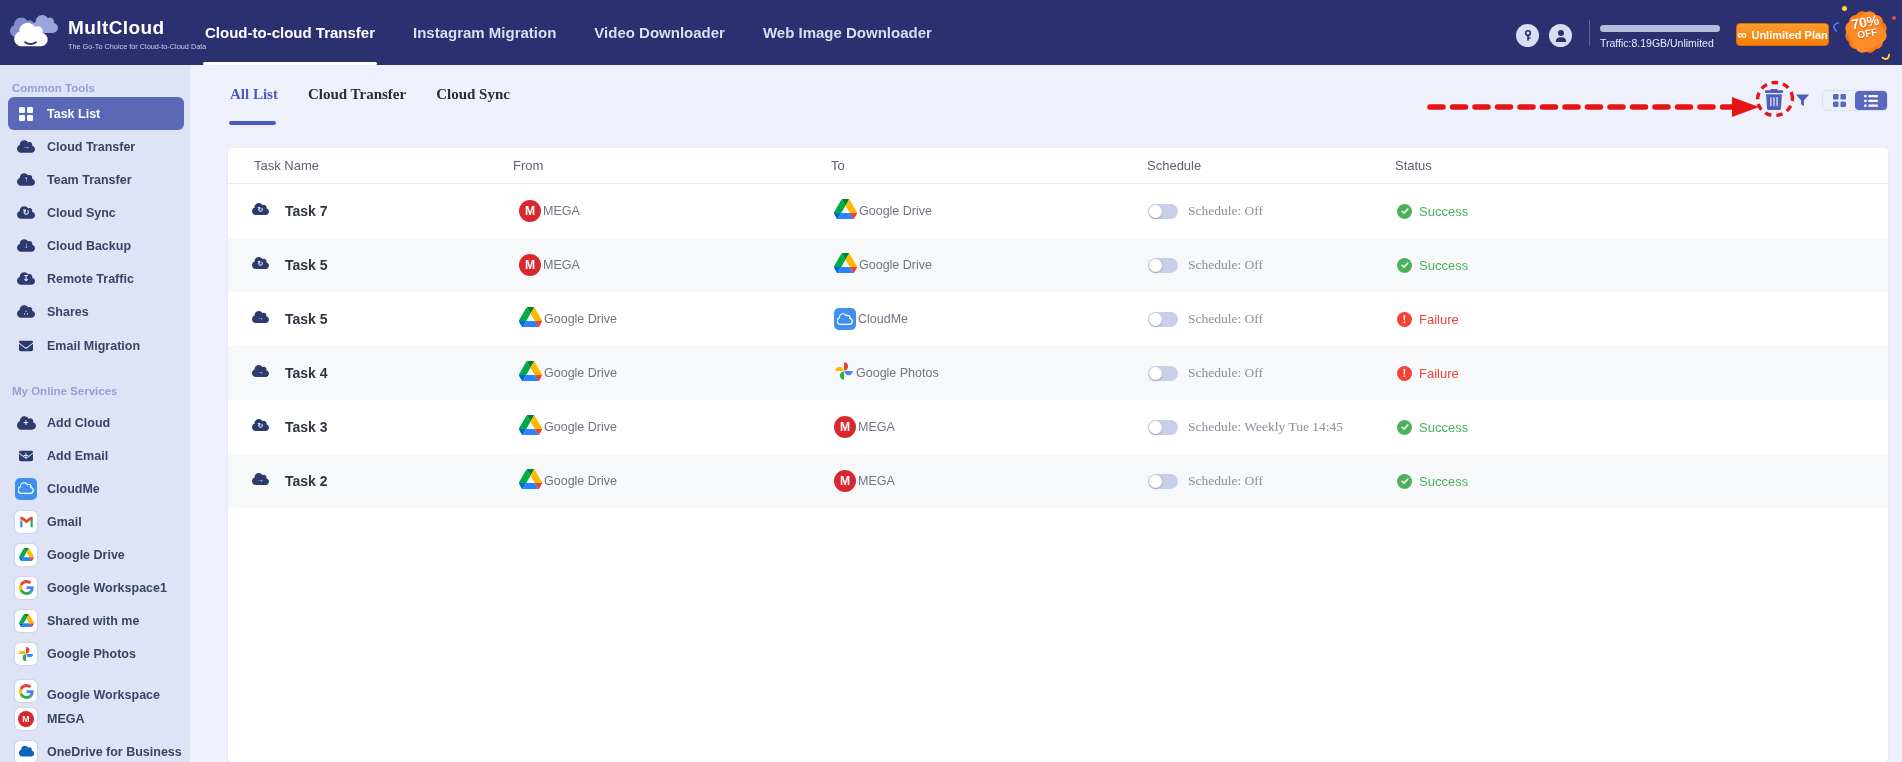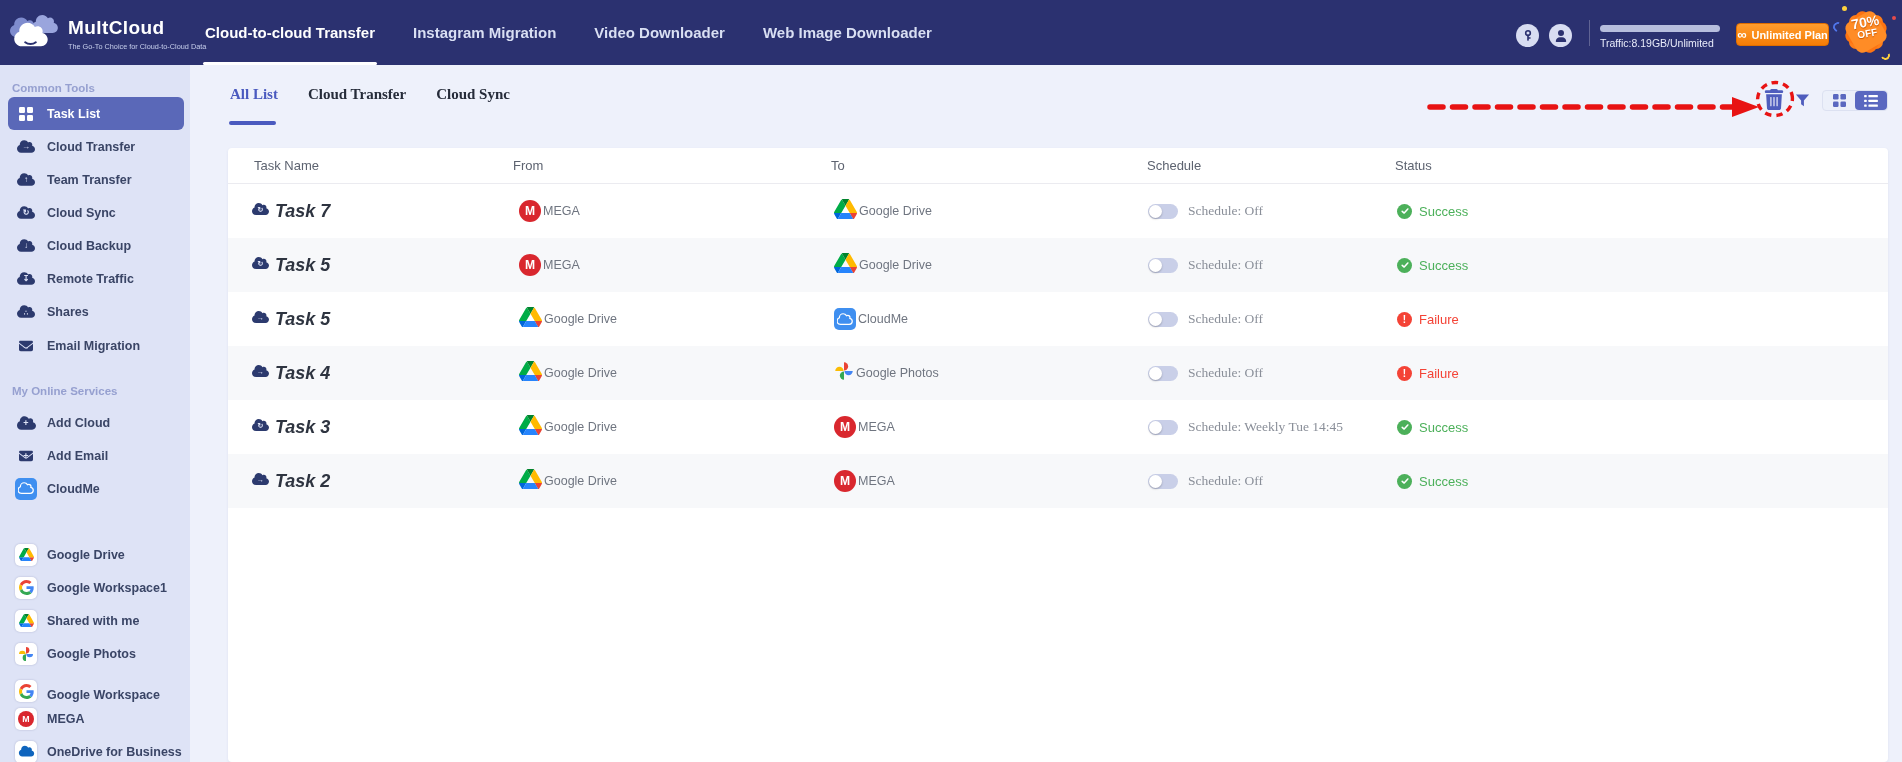--- a/index.html
+++ b/index.html
@@ -67,21 +67,21 @@
 
   .annotation { position:absolute; left:1412px; top:78px; z-index:4; pointer-events:none; }
 
   .card { position:absolute; left:228px; top:148px; width:1660px; height:614px; background:#fff; border-radius:4px;
           box-shadow:0 1px 3px rgba(40,60,120,.08); z-index:2; }
   .thead { position:absolute; left:0; top:0; width:100%; height:36px; border-bottom:1px solid #ebebf0; }
   .th { position:absolute; top:0; line-height:36px; font-size:13px; color:#5d6370; white-space:nowrap; }
   .trow { position:absolute; left:0; width:100%; height:54px; }
   .trow.even { background:#f7f8fa; }
   .cell { position:absolute; top:0; height:54px; display:flex; align-items:center; }
-  .task-name { font-size:18px; font-weight:700; color:#2e3440; margin-left:6px; white-space:nowrap;font-style:italic; }
+  .task-name { font-size:14px; font-weight:700; color:#2e3440; margin-left:16px; white-space:nowrap; }
   .svc-label { font-size:12.5px; color:#6f7580; margin-left:2px; white-space:nowrap; }
   .sched-label { font-family:"Liberation Serif",serif; font-size:13.5px; color:#8a8f99; margin-left:10px; white-space:nowrap; }
   .tog { position:relative; width:30px; height:15px; border-radius:8px; background:#c9cfe8; cursor:pointer; flex:none; }
   .tog::after { content:""; position:absolute; left:1px; top:1px; width:13px; height:13px; border-radius:50%; background:#fff; box-shadow:0 1px 2px rgba(0,0,0,.25); }
   .status-ic { width:15px; height:15px; border-radius:50%; display:flex; align-items:center; justify-content:center; flex:none; }
   .status-label { font-size:13px; margin-left:7px; white-space:nowrap; }
 </style>
 </head>
 <body>
 
@@ -262,20 +262,33 @@
     </div>
     <div class="side-item" style="top: 407px;">
       <span class="ic">
         <span class="cloudme-sq" style="width:22px;height:22px">
           <svg width="15.399999999999999" height="12.100000000000001" viewBox="0 0 640 512">
             <path d="M537.6 226.6c4.1-10.7 6.4-22.4 6.4-34.6 0-53-43-96-96-96-19.7 0-38.1 6-53.3 16.2C367 64.2 315.3 32 256 32c-88.4 0-160 71.6-160 160 0 2.7.1 5.4.2 8.1C40.2 219.8 0 273.2 0 336c0 79.5 64.5 144 144 144h368c70.7 0 128-57.3 128-128 0-61.9-44-113.6-102.4-125.4z" fill="none" stroke="#fff" stroke-width="52"></path>
           </svg>
         </span>
       </span>
       <span class="nowrap">CloudMe</span>
+    </div>
+    <div class="side-item" style="top: 440px;">
+      <span class="ic">
+        <span class="svc">
+          <svg width="15" height="12" viewBox="0 0 24 19">
+            <path fill="#ea4335" d="M2 1h3.5l6.5 4.9L18.5 1H22v3l-10 7.5L2 4z"></path>
+            <path fill="#4285f4" d="M2 4h3.5v14H2z"></path>
+            <path fill="#34a853" d="M18.5 4H22v14h-3.5z"></path>
+            <path fill="#fbbc04" d="M2 4v4l3.5 2.6V6.6z"></path>
+          </svg>
+        </span>
+      </span>
+      <span class="nowrap">Gmail</span>
     </div>
     <div class="side-item" style="top: 473px;">
       <span class="ic">
         <span class="svc">
           <svg width="15" height="13.5" viewBox="0 0 87.3 78">
             <path fill="#0066da" d="m6.6 66.85 3.85 6.65c.8 1.4 1.95 2.5 3.3 3.3l13.75-23.8h-27.5c0 1.55.4 3.1 1.2 4.5z"></path>
             <path fill="#00ac47" d="m43.65 25-13.75-23.8c-1.35.8-2.5 1.9-3.3 3.3l-25.4 44a9.06 9.06 0 0 0-1.2 4.5h27.5z"></path>
             <path fill="#ea4335" d="m73.55 76.8c1.35-.8 2.5-1.9 3.3-3.3l1.6-2.75 7.65-13.25c.8-1.4 1.2-2.95 1.2-4.5h-27.5l5.85 11.5z"></path>
             <path fill="#00832d" d="m43.65 25 13.75-23.8c-1.35-.8-2.9-1.2-4.5-1.2h-18.5c-1.6 0-3.15.45-4.5 1.2z"></path>
             <path fill="#2684fc" d="m59.8 53h-32.3l-13.75 23.8c1.35.8 2.9 1.2 4.5 1.2h50.8c1.6 0 3.15-.45 4.5-1.2z"></path>

